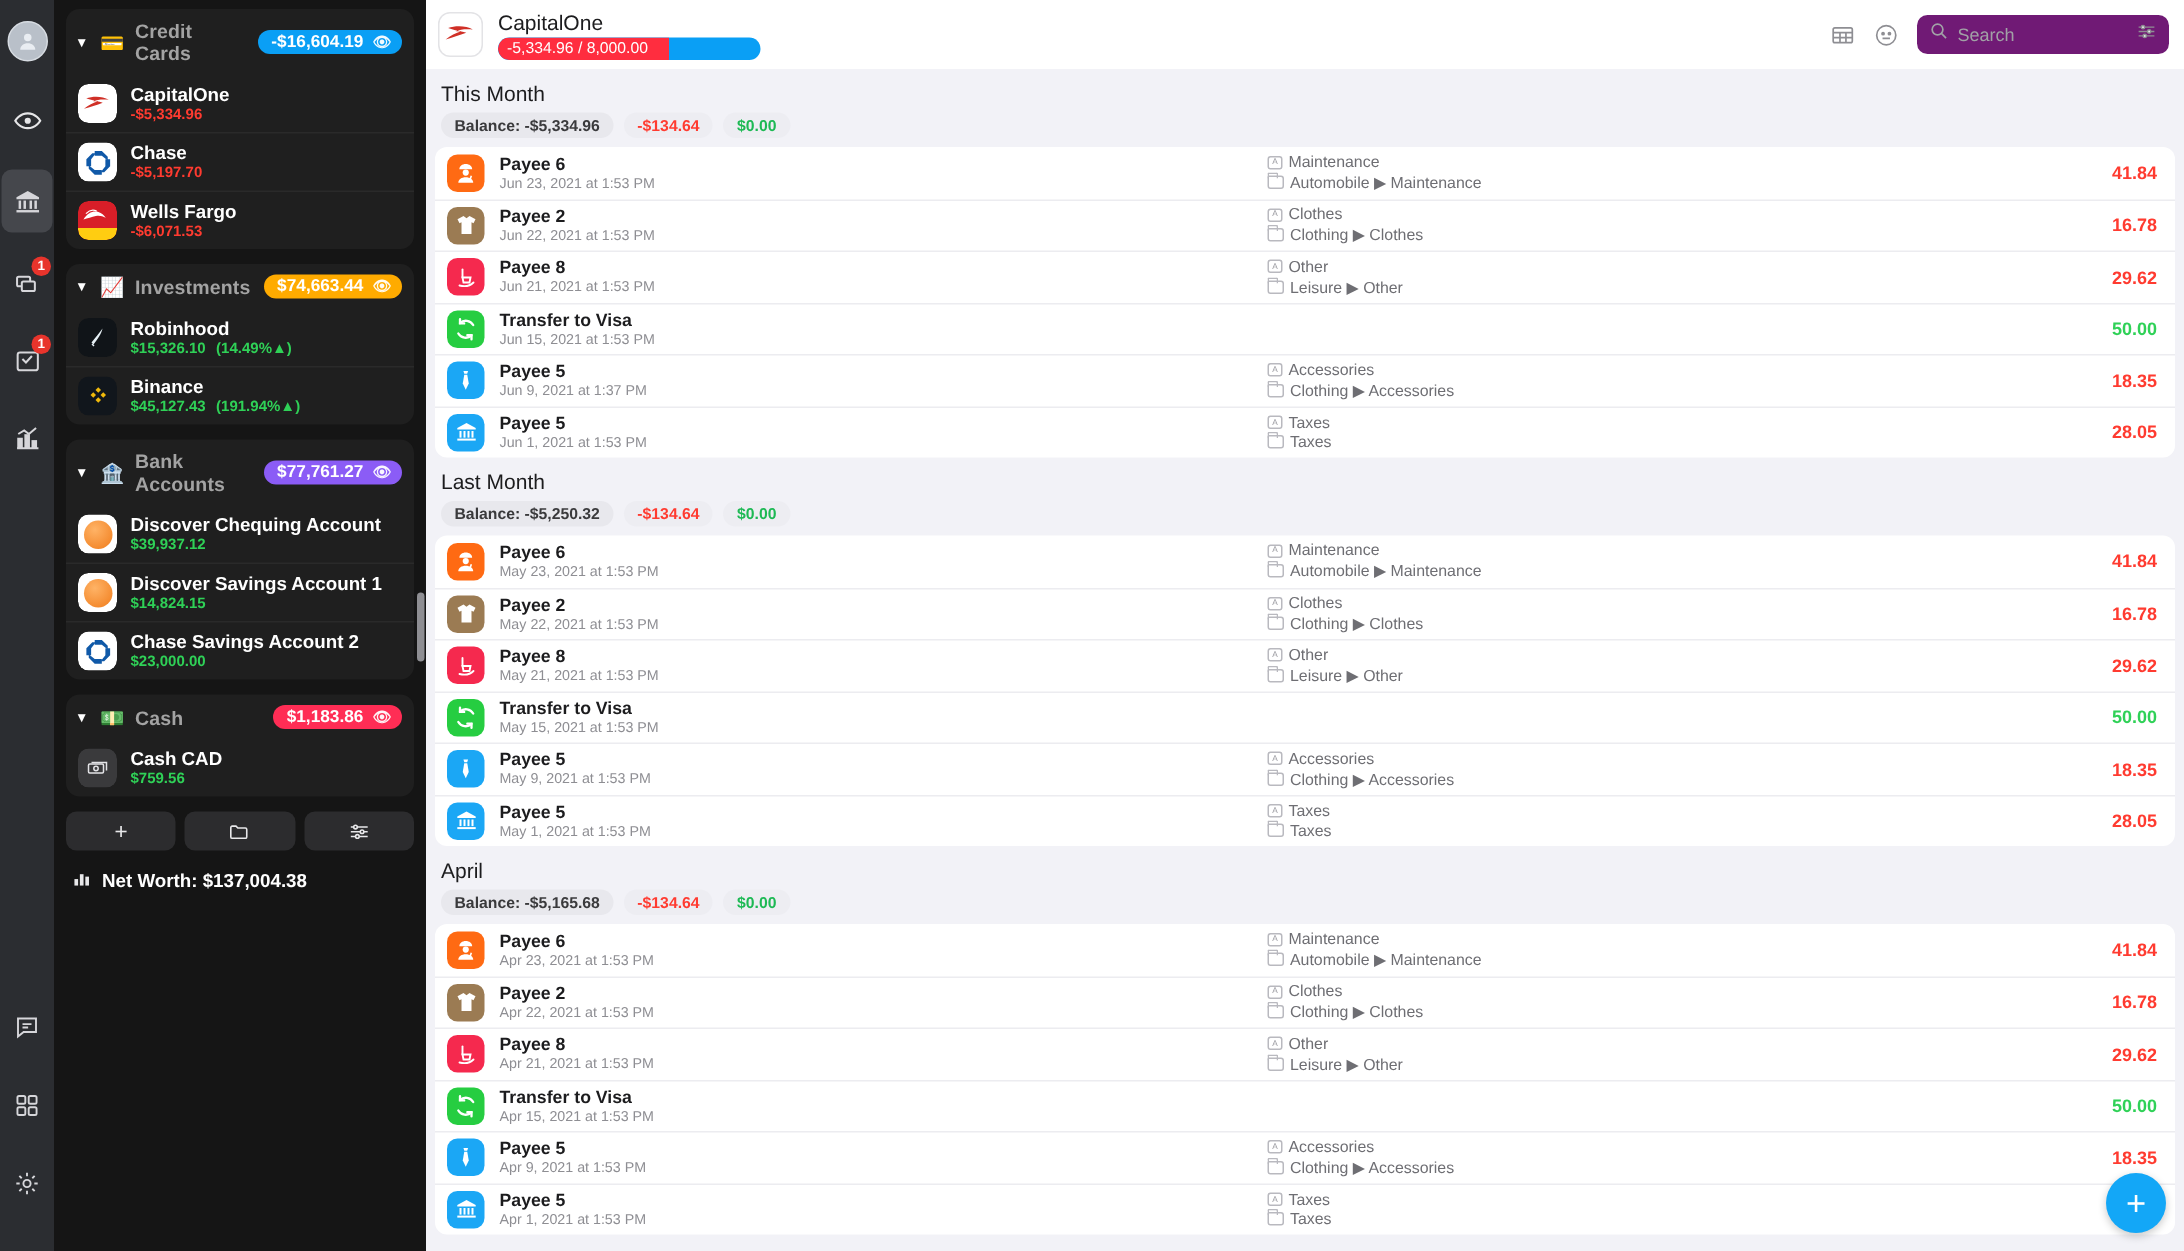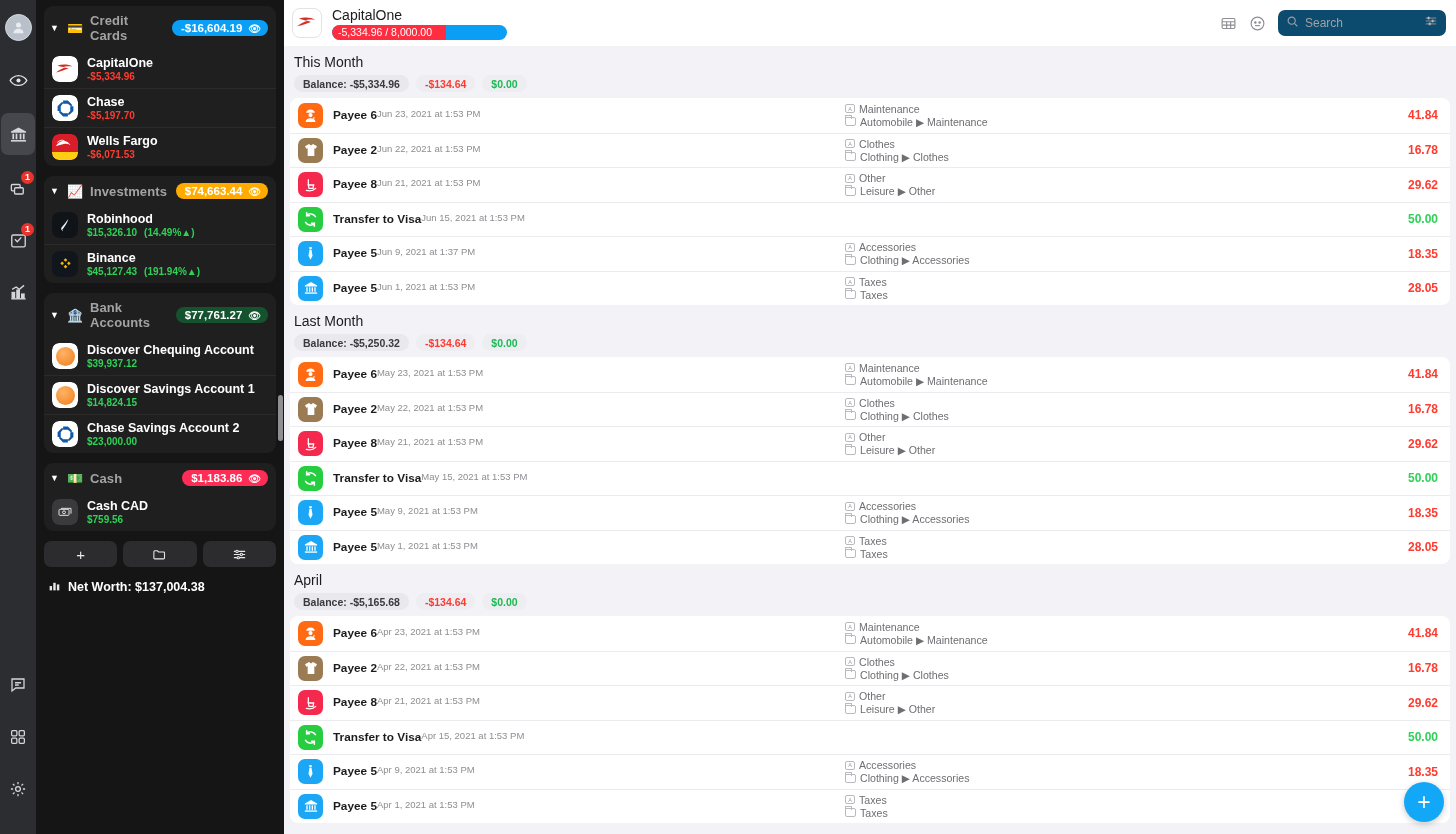--- a/index.html
+++ b/index.html
@@ -119,21 +119,21 @@
     position:absolute; left:0; top:0; bottom:0; width: 65%;
     background:#ff2d3f; border-radius: 8px 0 0 8px;
   }
   .progress-label {
     position:relative; color:#fff; font-size:10.5px; font-weight:400;
     padding-left: 6px; white-space:nowrap;
   }
   .top-right { margin-left:auto; display:flex; align-items:center; gap: 12px; }
   .tb-ico { color:#8e8e93; display:flex; align-items:center; }
   .search {
-    width: 168px; height: 26px; background:#0c4a6e; border-radius:7px;
+    width: 168px; height: 26px; background:#701a75; border-radius:7px;
     display:flex; align-items:center; gap:6px; padding: 0 8px;
   }
   .search-ph { color:#a1a1a6; font-size: 12px; flex:1;}
 
   .scrollarea { flex:1; overflow:hidden; }
 
   .sec-head { padding: 8px 10px 6px 10px; }
   .sec-title { font-size: 14px; color:#1c1c1e; margin-bottom:5px; }
   .chips { display:flex; gap: 7px; }
   .chip {
@@ -147,21 +147,21 @@
   .tx-card { background:#fff; border-radius: 8px; overflow:hidden; margin: 0 6px; }
   .tx-row {
     display:flex; align-items:center; height: 34.5px;
     border-top: 1px solid #ececf0; padding: 0 12px 0 8px; gap: 10px;
   }
   .tx-row.first { border-top: none; }
   .tx-ico {
     width: 25px; height: 25px; border-radius: 7px; flex:0 0 25px;
     display:flex; align-items:center; justify-content:center;
   }
-  .tx-main { width: 210px; display:flex; flex-direction:row; gap:0px;}
+  .tx-main { width: 210px; display:flex; flex-direction:column; gap:0px;}
   .tx-payee { font-size: 11.8px; font-weight:700; color:#1c1c1e; line-height:1.25;}
   .tx-date { font-size: 9.5px; color:#8e8e93; line-height:1.25;}
   .tx-cat { flex:1; display:flex; flex-direction:column; gap:1px; padding-left: 292px;}
   .tx-cat-line { display:flex; align-items:center; gap:4px; font-size: 10.6px; color:#6e6e73; }
   .mini-sq {
     width: 10px; height: 9px; border:1px solid #b9b9bf; border-radius:2px;
     font-size:5.5px; color:#9a9aa0; display:flex; align-items:center; justify-content:center;
     flex:0 0 10px;
   }
   .mini-folder {
@@ -372,21 +372,21 @@
           <span class="pos">(191.94%▲)</span>
         </div>
       </div>
     </div>
     </div>
     <div class="group">
       <div class="group-head">
         <span class="caret">▼</span>
         <span class="grp-emoji">🏦</span>
         <span class="grp-title">Bank Accounts</span>
-        <span class="pill" style="background:#14532d">
+        <span class="pill" style="background:#8b5cf6">
           <span>$77,761.27</span>
           <span class="eye">👁</span>
         </span>
       </div>
 
     <div class="acct-row first">
       <div class="acct-ico">
               <div style="width:26px;height:26px;border-radius:7px;background:#fff;display:flex;align-items:center;justify-content:center">
                 <div style="width:19px;height:19px;border-radius:50%;background:radial-gradient(circle at 38% 32%,#ffb366,#f07c1b)"></div>
               </div>

